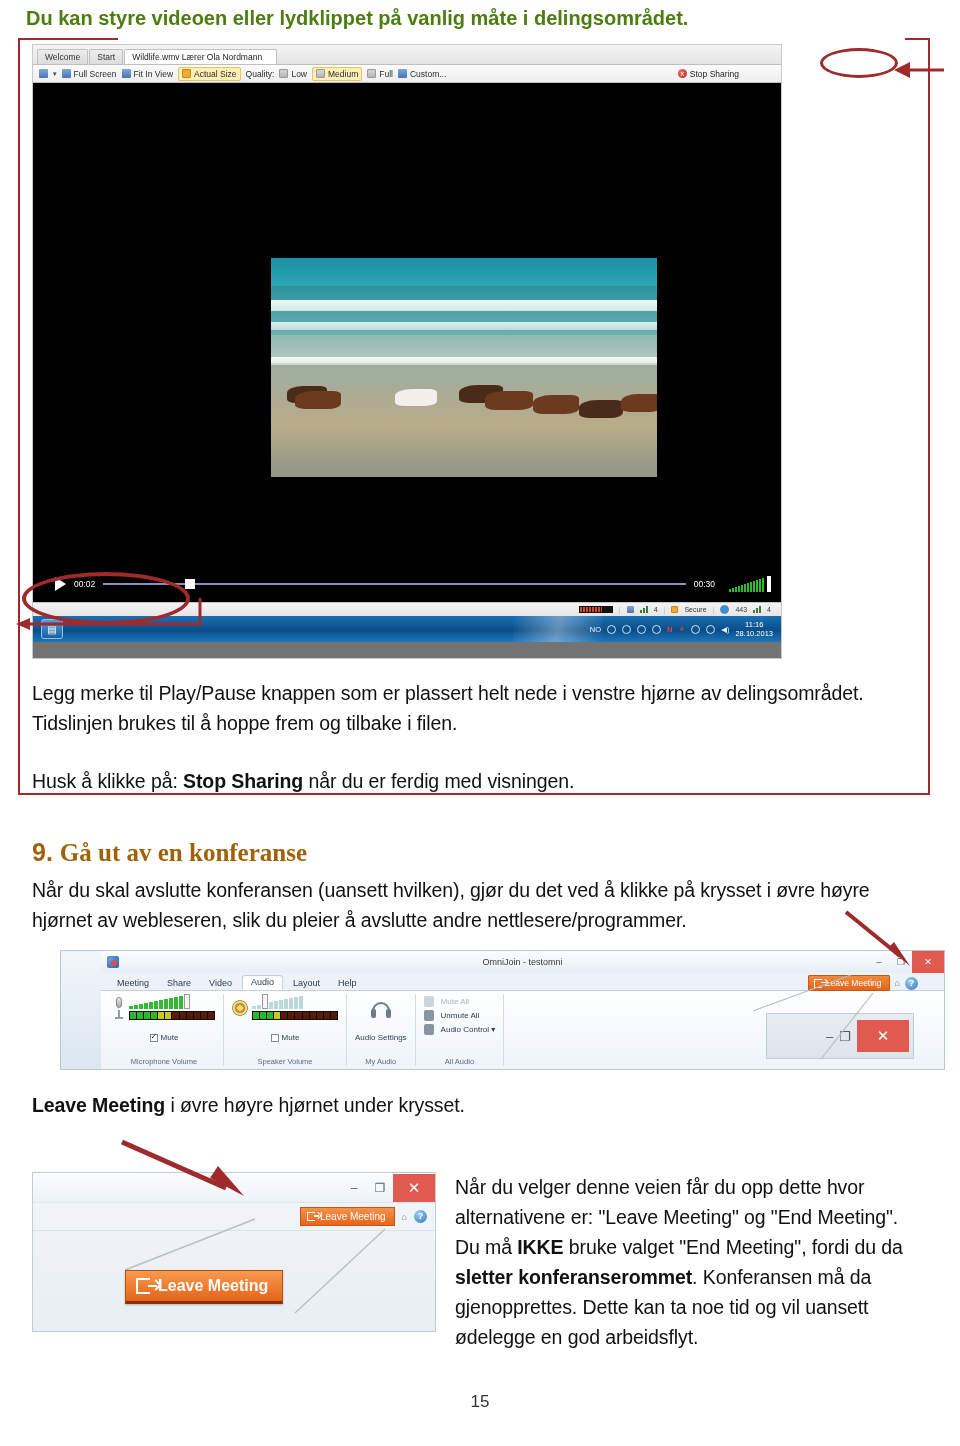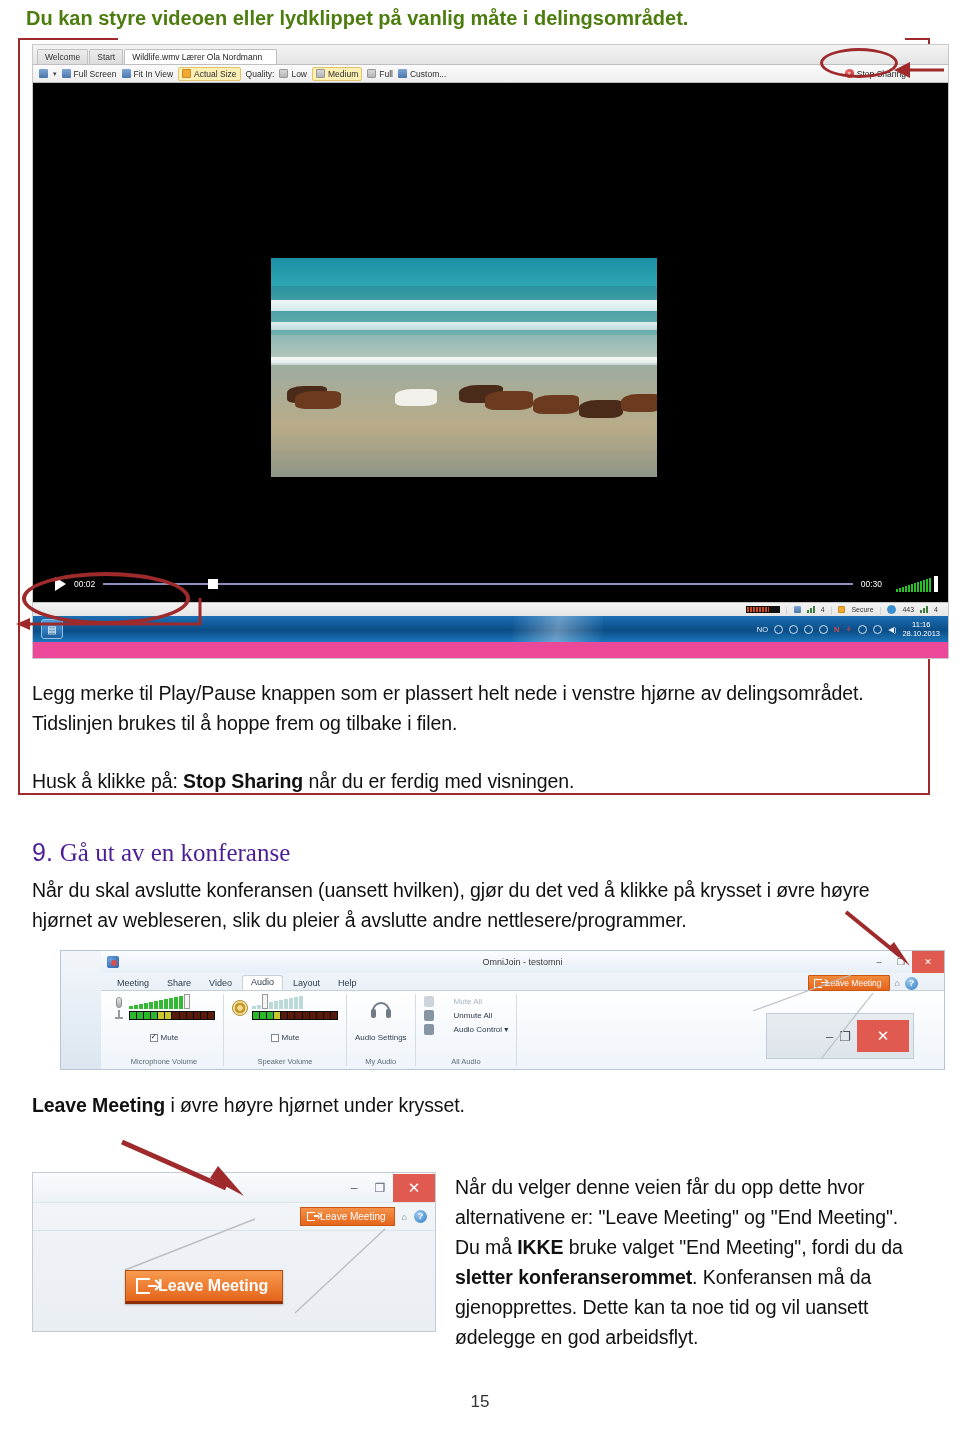--- a/index.html
+++ b/index.html
@@ -47,22 +47,22 @@
   }
   .redframe-top-r {
     position: absolute; left: 905px; top: 38px;
     width: 25px; height: 2px; background: #9e2a2b;
   }
 
   
   .shot1 {
     position: absolute;
     left: 32px; top: 44px;
-    width: 917px; height: 615px;
-    background: #ec4899;
+    width: 750px; height: 615px;
+    background: #737373;
     border: 1px solid #c9c9c9;
   }
   .s1-tabbar {
     height: 20px; background: linear-gradient(#f4f4f4,#e4e4e4);
     border-bottom: 1px solid #bfbfbf;
     display: flex; align-items: flex-end; padding-left: 4px;
     font-size: 8.5px; color: #333;
   }
   .s1-tab {
     padding: 2px 7px 2px 7px; margin-right: 1px;
@@ -213,21 +213,21 @@
   .tray-ic { width:9px; height:9px; border-radius:50%; border:1px solid #cfe2f2; display:inline-block; }
   .clock { text-align:center; line-height:9px; font-size:7.5px; color:#fff; }
 
   
   .p-block { position: absolute; left: 32px; }
 
   
   .h9 {
     position: absolute; left: 32px; top: 838px;
     font-family: "Liberation Serif", serif;
-    font-size: 25px; font-weight: normal; color: #4c1d95; text-align: center;
+    font-size: 25px; font-weight: bold; color: #a16207; text-align: center;
   }
   .h9 .num { font-family:"Liberation Sans", sans-serif; }
 
   
   .shot2 {
     position: absolute;
     left: 60px; top: 950px;
     width: 885px; height: 120px;
     background: linear-gradient(#f2f6fa,#dbe6f0);
     border: 1px solid #b9c6d2;
@@ -322,21 +322,21 @@
   .vubar { width:86px;height:9px;background:#0c0c0c;display:flex;gap:1px;padding:1px; }
   .vubar i { flex:1; }
   .chk-row { display:flex;align-items:center;gap:3px;font-size:8px;color:#33404d; }
   .chkbox { width:8px;height:8px;border:1px solid #7d8b99;background:#fff;position:relative; }
   .chkbox.on::after{content:"✓";position:absolute;left:0px;top:-3px;font-size:8px;color:#222;}
   .hs-ic { width:20px;height:18px;position:relative; }
   .hs-ic .band{position:absolute;left:1px;top:0;width:18px;height:9px;border:2px solid #6f7b88;border-bottom:none;border-radius:9px 9px 0 0;}
   .hs-ic .ear{position:absolute;top:7px;width:5px;height:9px;background:#6f7b88;border-radius:2px;}
   .hs-ic .ear.l{left:0;} .hs-ic .ear.r{right:0;}
   .audio-items { display:flex; flex-direction:column; gap:3px; align-items:flex-start; }
-  .ai { display:flex; align-items:center; gap:20px; font-size:8px; color:#2c3b4a; }
+  .ai { display:flex; align-items:center; gap:7px; font-size:8px; color:#2c3b4a; }
   .ai.disabled { color:#a9b4bf; }
   .mini-ic { width:10px;height:11px;border-radius:2px;background:#8795a3; display:inline-block;}
   .ai.disabled .mini-ic { background:#ccd4dc; }
 
   
   .s2-magnify {
     position:absolute; right: 30px; top: 62px;
     width: 148px; height: 46px;
     background: linear-gradient(#e7ecf1,#dde4ea);
     border:1px solid #c2ccd6;

